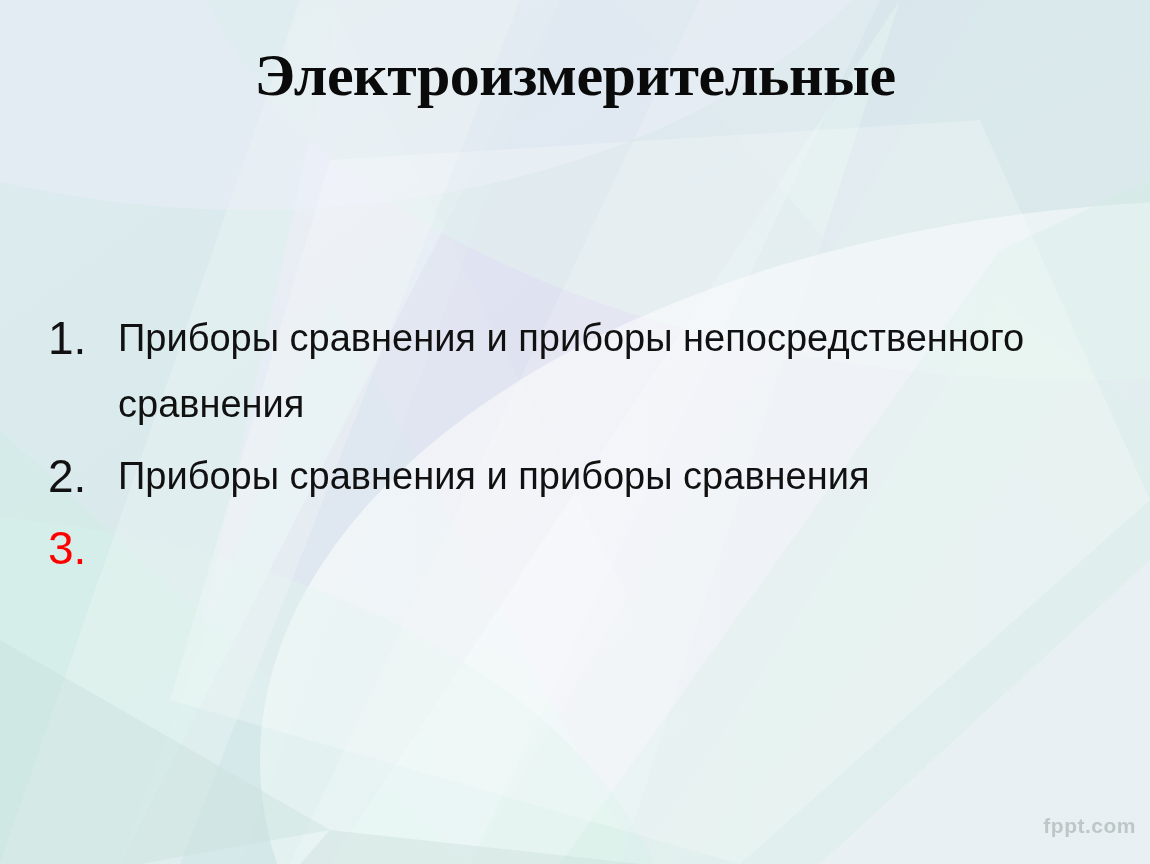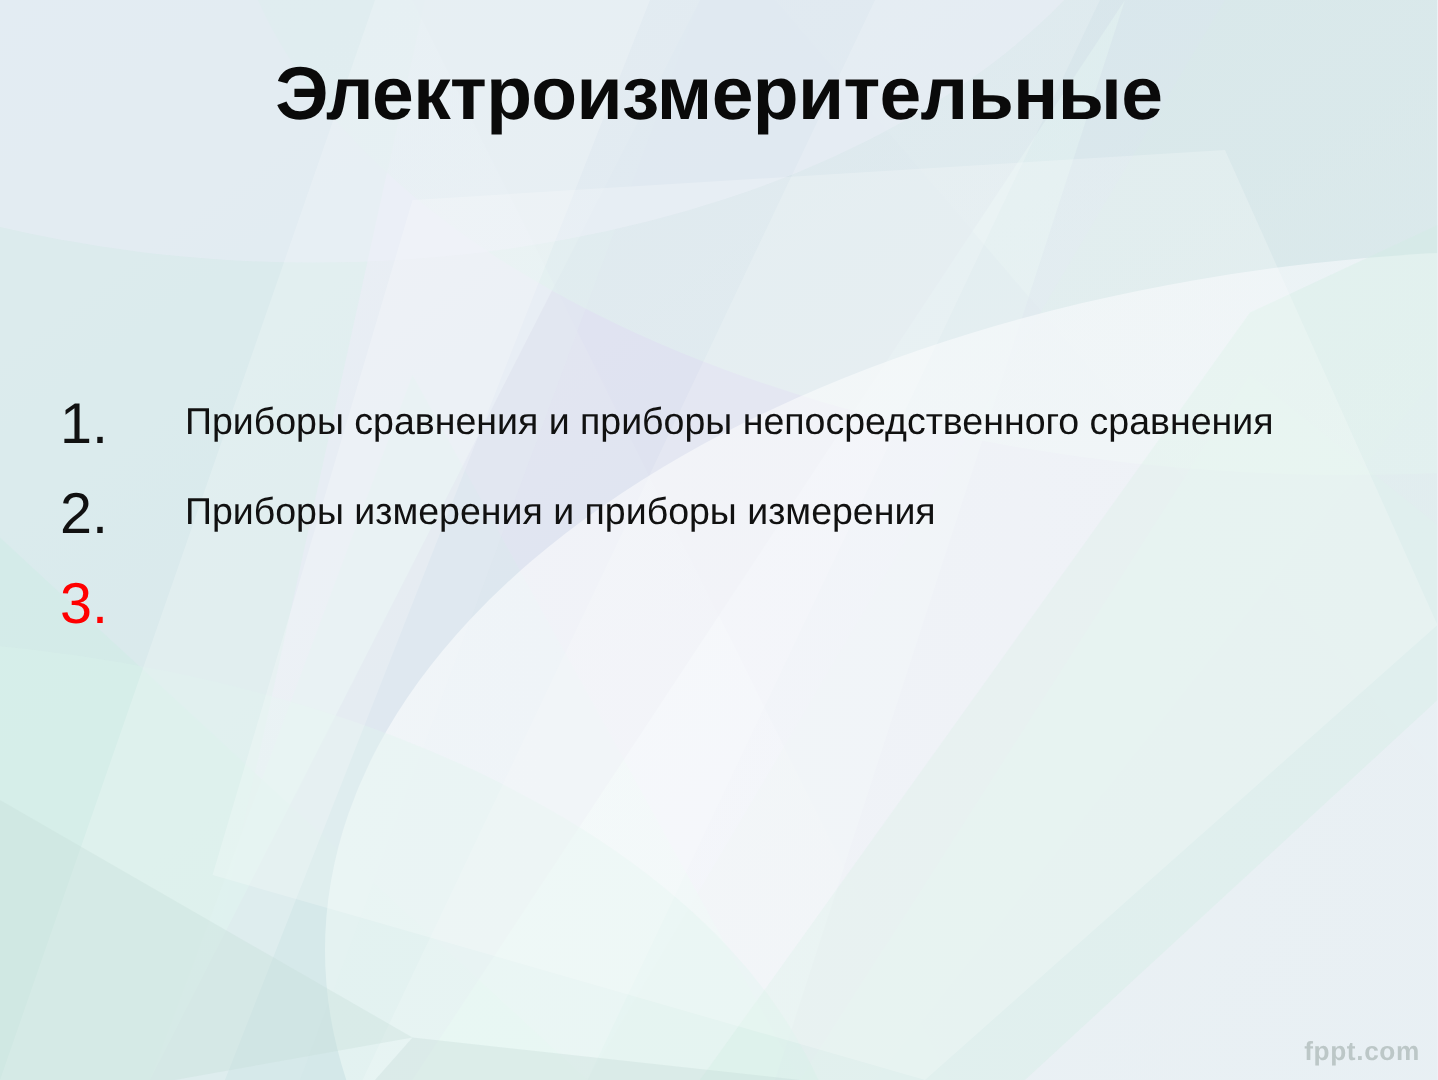--- a/index.html
+++ b/index.html
@@ -39,20 +39,21 @@
   }
 
   .title-line {
     display: block;
     font-size: 60px;
     line-height: 70px;
     font-weight: bold;
     color: #0a0a0a;
     letter-spacing: -0.5px;
     white-space: nowrap;
+    font-family: Liberation Serif, serif;
   }
 
   
   .list-block {
     position: absolute;
     left: 44px;
     top: 305px;
     width: 1060px;
     z-index: 5;
   }
@@ -69,37 +70,36 @@
     font-size: 46px;
     line-height: 66px;
     color: #111111;
     text-align: left;
     padding-left: 4px;
     box-sizing: border-box;
   }
 
   .item-text {
     flex: 1 1 auto;
-    font-size: 30px;
+    font-size: 38px;
     line-height: 66px;
     color: #111111;
     max-width: 930px;
-    margin-left: 30px;
   }
 
   .list-item.highlight .item-marker,
   .list-item.highlight .item-text {
     color: #ff0000;
   }
 
   
   .watermark {
     position: absolute;
     right: 14px;
-    bottom: 10px;
+    bottom: 26px;
     font-size: 21px;
     font-weight: bold;
     color: #b9c4c4;
     letter-spacing: 0.5px;
     z-index: 6;
     opacity: 0.92;
   }
 </style>
 </head>
 <body>
@@ -161,21 +161,21 @@
 
   <div class="list-block">
 
     <div class="list-item">
       <span class="item-marker">1.</span>
       <span class="item-text">Приборы сравнения и приборы непосредственного сравнения</span>
     </div>
 
     <div class="list-item">
       <span class="item-marker">2.</span>
-      <span class="item-text">Приборы измерения и приборы измерения</span>
+      <span class="item-text">Приборы сравнения и приборы сравнения</span>
     </div>
 
     <div class="list-item highlight">
       <span class="item-marker">3.</span>
     </div>
 
   </div>
 
   <div class="watermark">fppt.com</div>
 

